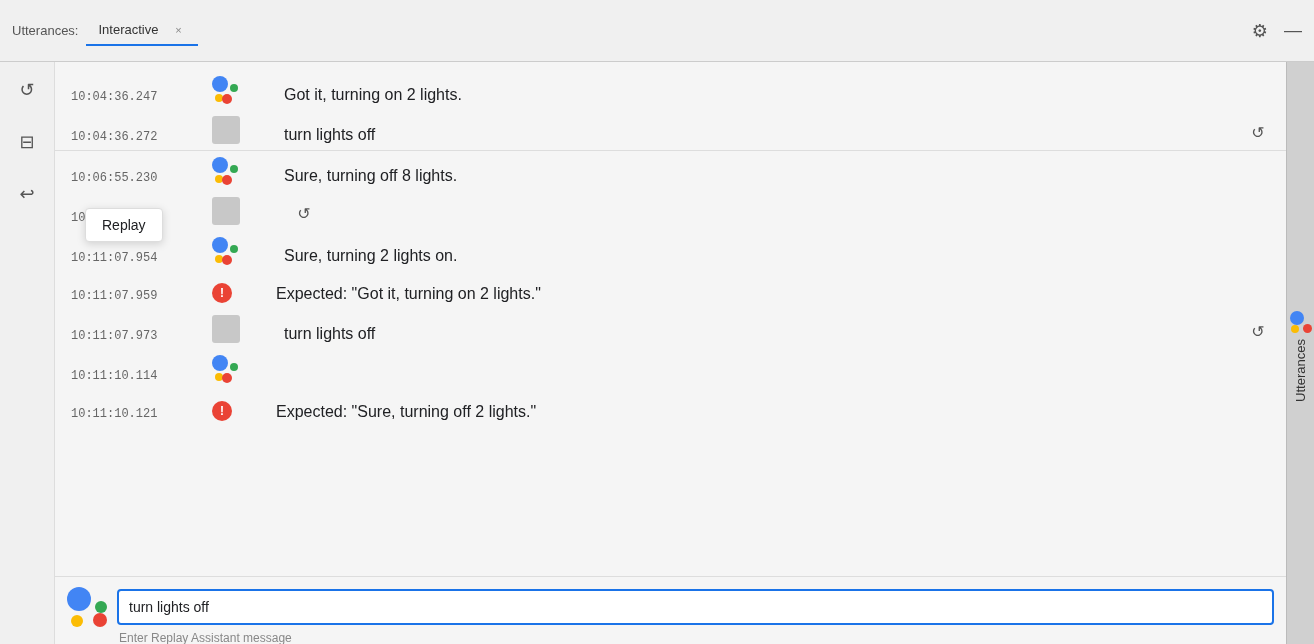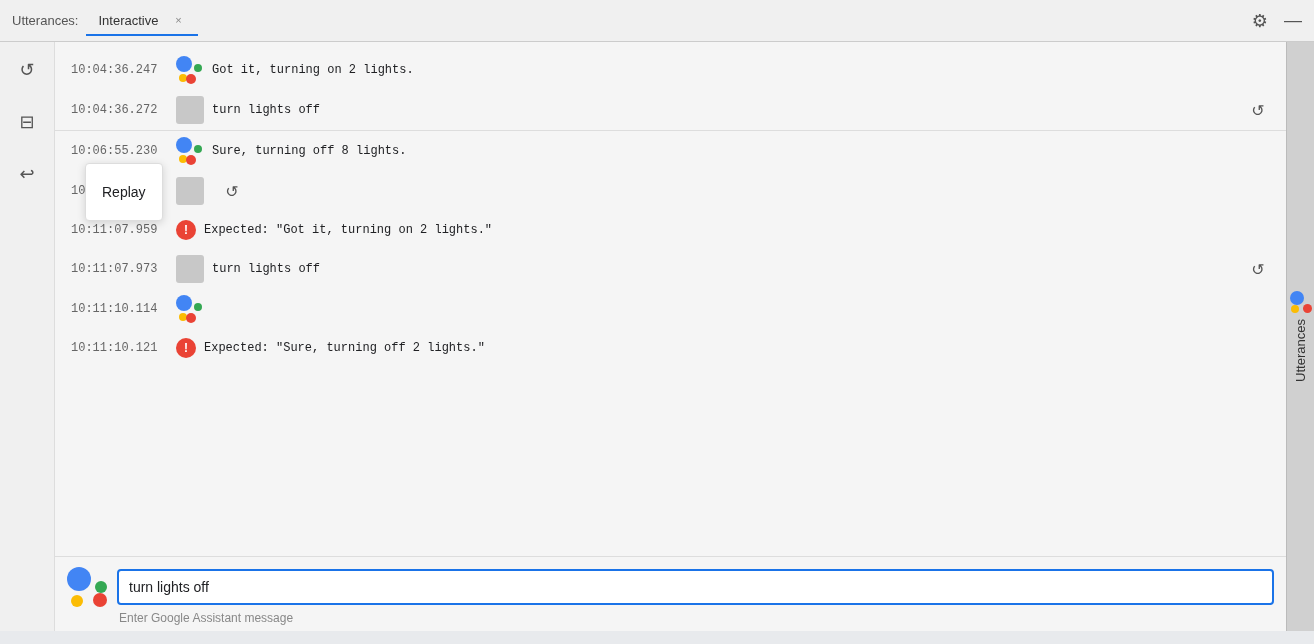--- a/index.html
+++ b/index.html
@@ -11,33 +11,33 @@
       overflow: hidden;
       position: relative;
     }
 
     
     .title-bar {
       display: flex;
       align-items: center;
       background: #f0f0f0;
       border-bottom: 1px solid #ccc;
-      height: 42px;
+      height: 62px;
       padding: 0 12px;
       position: relative;
     }
     .title-bar-label {
       font-size: 13px;
       color: #555;
       margin-right: 8px;
       font-weight: 500;
     }
     .tab {
       display: flex;
-      align-items: flex-end;
+      align-items: center;
       padding: 6px 12px;
       border-radius: 4px 4px 0 0;
       font-size: 13px;
       color: #333;
       cursor: pointer;
       border-bottom: 2px solid #1a73e8;
       background: #f0f0f0;
       gap: 12px;
     }
     .tab-close {
@@ -103,24 +103,25 @@
 
     
     .utterances-list {
       flex: 1;
       overflow-y: auto;
       padding: 8px 0;
     }
 
     .utterance-row {
       display: flex;
-      align-items: center;
+      align-items: flex-end;
       padding: 6px 16px;
       min-height: 38px;
       position: relative;
+      gap: 36px;
     }
 
     .timestamp {
       font-size: 12px;
       color: #666;
       min-width: 105px;
       font-family: 'Menlo', 'Courier New', monospace;
     }
 
     
@@ -188,49 +189,48 @@
       align-items: center;
       justify-content: center;
       color: white;
       font-weight: bold;
       font-size: 12px;
       margin-right: 8px;
       flex-shrink: 0;
     }
 
     .utterance-text {
-      font-size: 12px;
+      font-size: 16px;
       color: #202124;
       flex: 1;
-      font-family: Liberation Mono, monospace;
     }
 
     
     .replay-btn {
       width: 24px;
       height: 24px;
       display: flex;
       align-items: center;
       justify-content: center;
       cursor: pointer;
       color: #555;
       font-size: 16px;
       border-radius: 3px;
       margin-left: 8px;
     }
 
     
     .tooltip-popup {
       position: absolute;
       left: 30px;
-      top: 121px;
+      top: 146px;
       background: white;
       border: 1px solid #ddd;
       border-radius: 4px;
-      padding: 20px 16px;
+      padding: 8px 16px;
       font-size: 14px;
       color: #202124;
       box-shadow: 0 2px 8px rgba(0,0,0,0.15);
       z-index: 100;
       white-space: nowrap;
     }
 
     
     .input-area {
       border-top: 1px solid #ddd;
@@ -428,20 +428,30 @@
         </div>
         <span class="utterance-text">Sure, turning off 8 lights.</span>
       </div>
 
       <div class="utterance-row">
         <span class="timestamp">10:11:05.826</span>
         <div class="user-avatar"></div>
         <div class="replay-btn">↺</div>
       </div>
 
+      <div class="utterance-row">
+        <span class="timestamp">10:11:07.954</span>
+        <div class="ga-avatar">
+          <div class="ga-dot-blue"></div>
+          <div class="ga-dot-green"></div>
+          <div class="ga-dot-yellow"></div>
+          <div class="ga-dot-red"></div>
+        </div>
+        <span class="utterance-text">Sure, turning 2 lights on.</span>
+      </div>
 
       <div class="utterance-row">
         <span class="timestamp">10:11:07.959</span>
         <div class="error-icon">!</div>
         <span class="utterance-text">Expected: "Got it, turning on 2 lights."</span>
       </div>
 
       <div class="utterance-row">
         <span class="timestamp">10:11:07.973</span>
         <div class="user-avatar"></div>
@@ -470,21 +480,21 @@
     <div class="input-area">
       <div class="input-row">
         <div class="input-avatar">
           <div class="input-dot-blue"></div>
           <div class="input-dot-yellow"></div>
           <div class="input-dot-red"></div>
           <div class="input-dot-green"></div>
         </div>
         <input type="text" class="message-input" value="turn lights off" style="">
       </div>
-      <div class="input-hint">Enter Google Assistant message</div>
+      <div class="input-hint">Enter Replay Assistant message</div>
     </div>
 
   </div>
 
   <div class="right-sidebar">
     <div class="right-sidebar-content">
       <div class="right-sidebar-avatar">
         <div class="rs-dot-blue"></div>
         <div class="rs-dot-yellow" style="width:8px;height:8px;background:#fbbc04;border-radius:50%;position:absolute;bottom:0;left:1px;"></div>
         <div class="rs-dot-red"></div>

